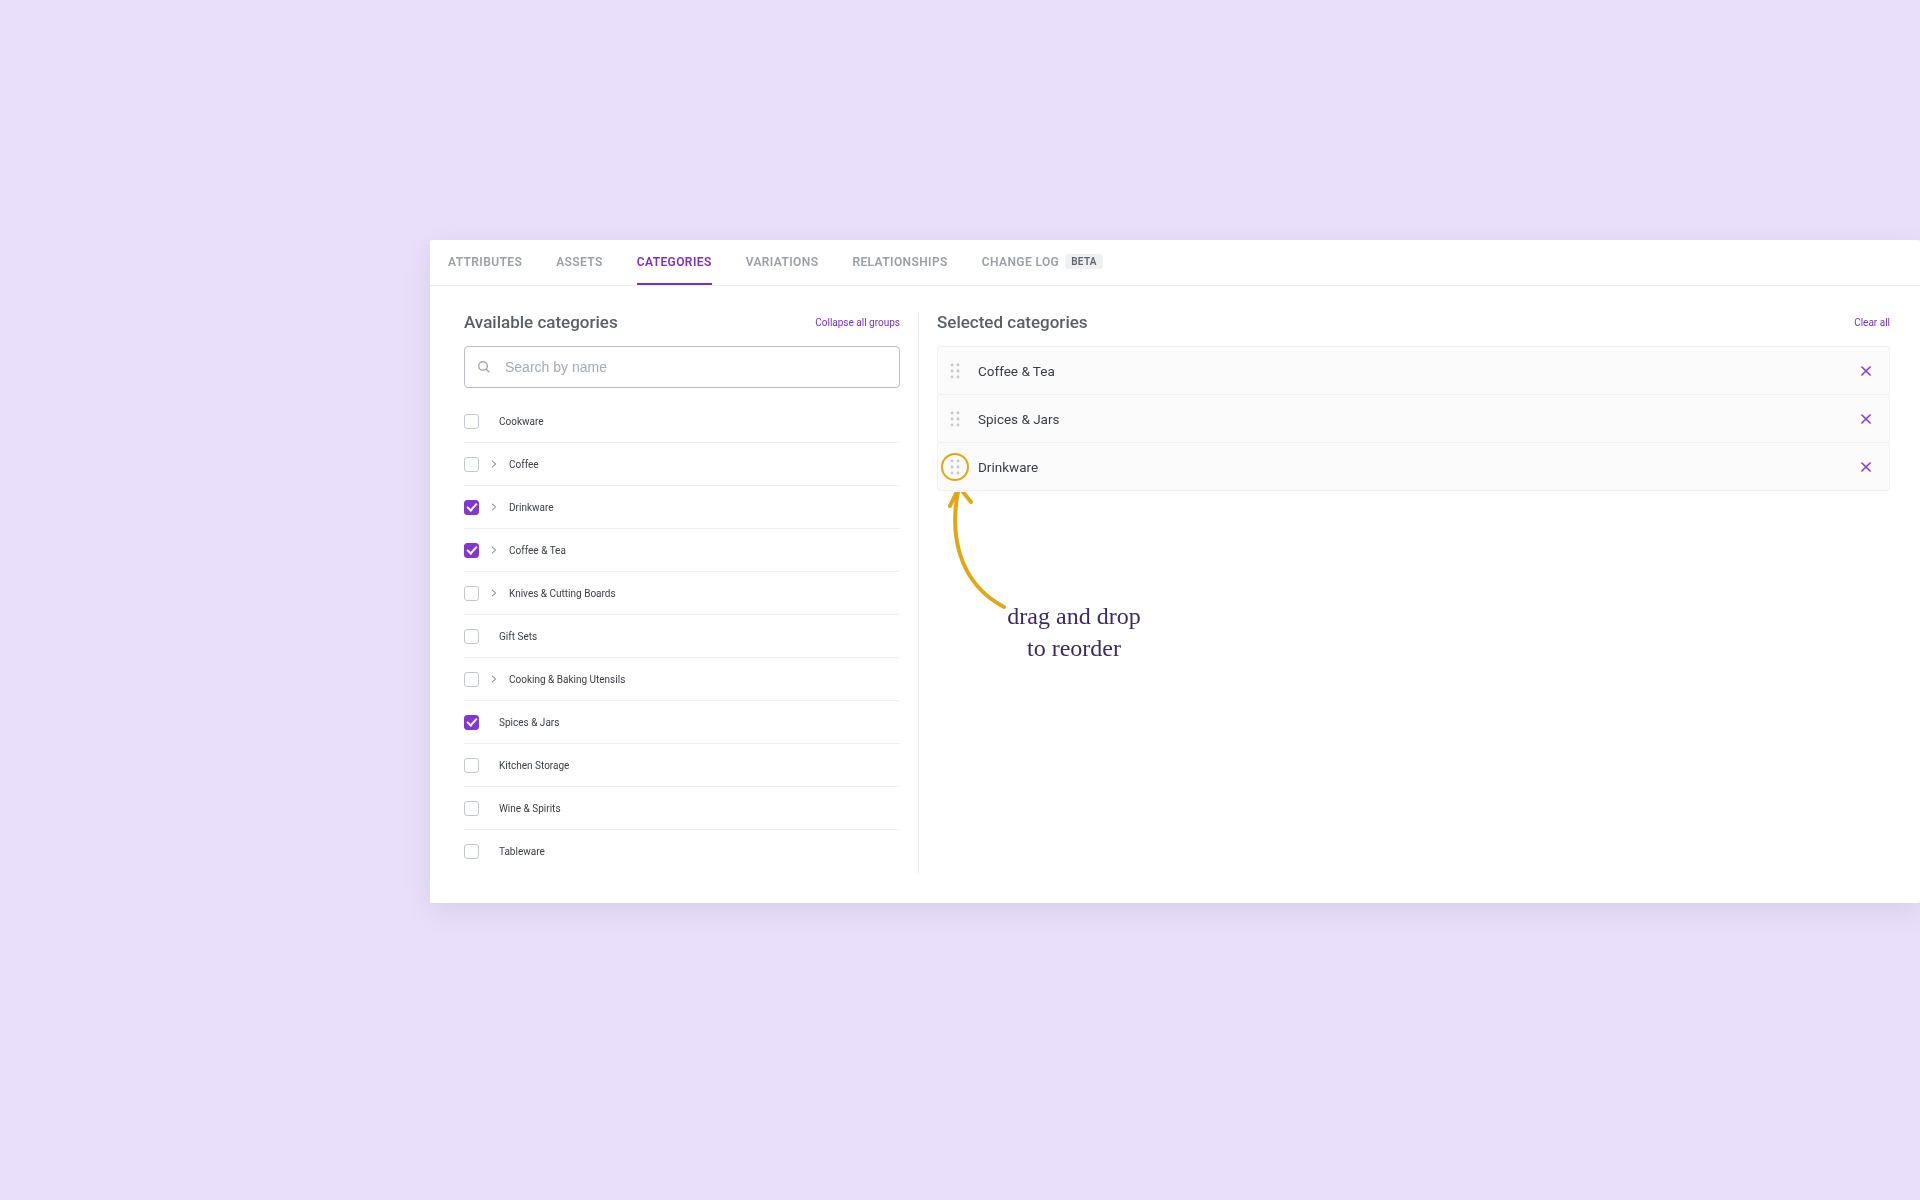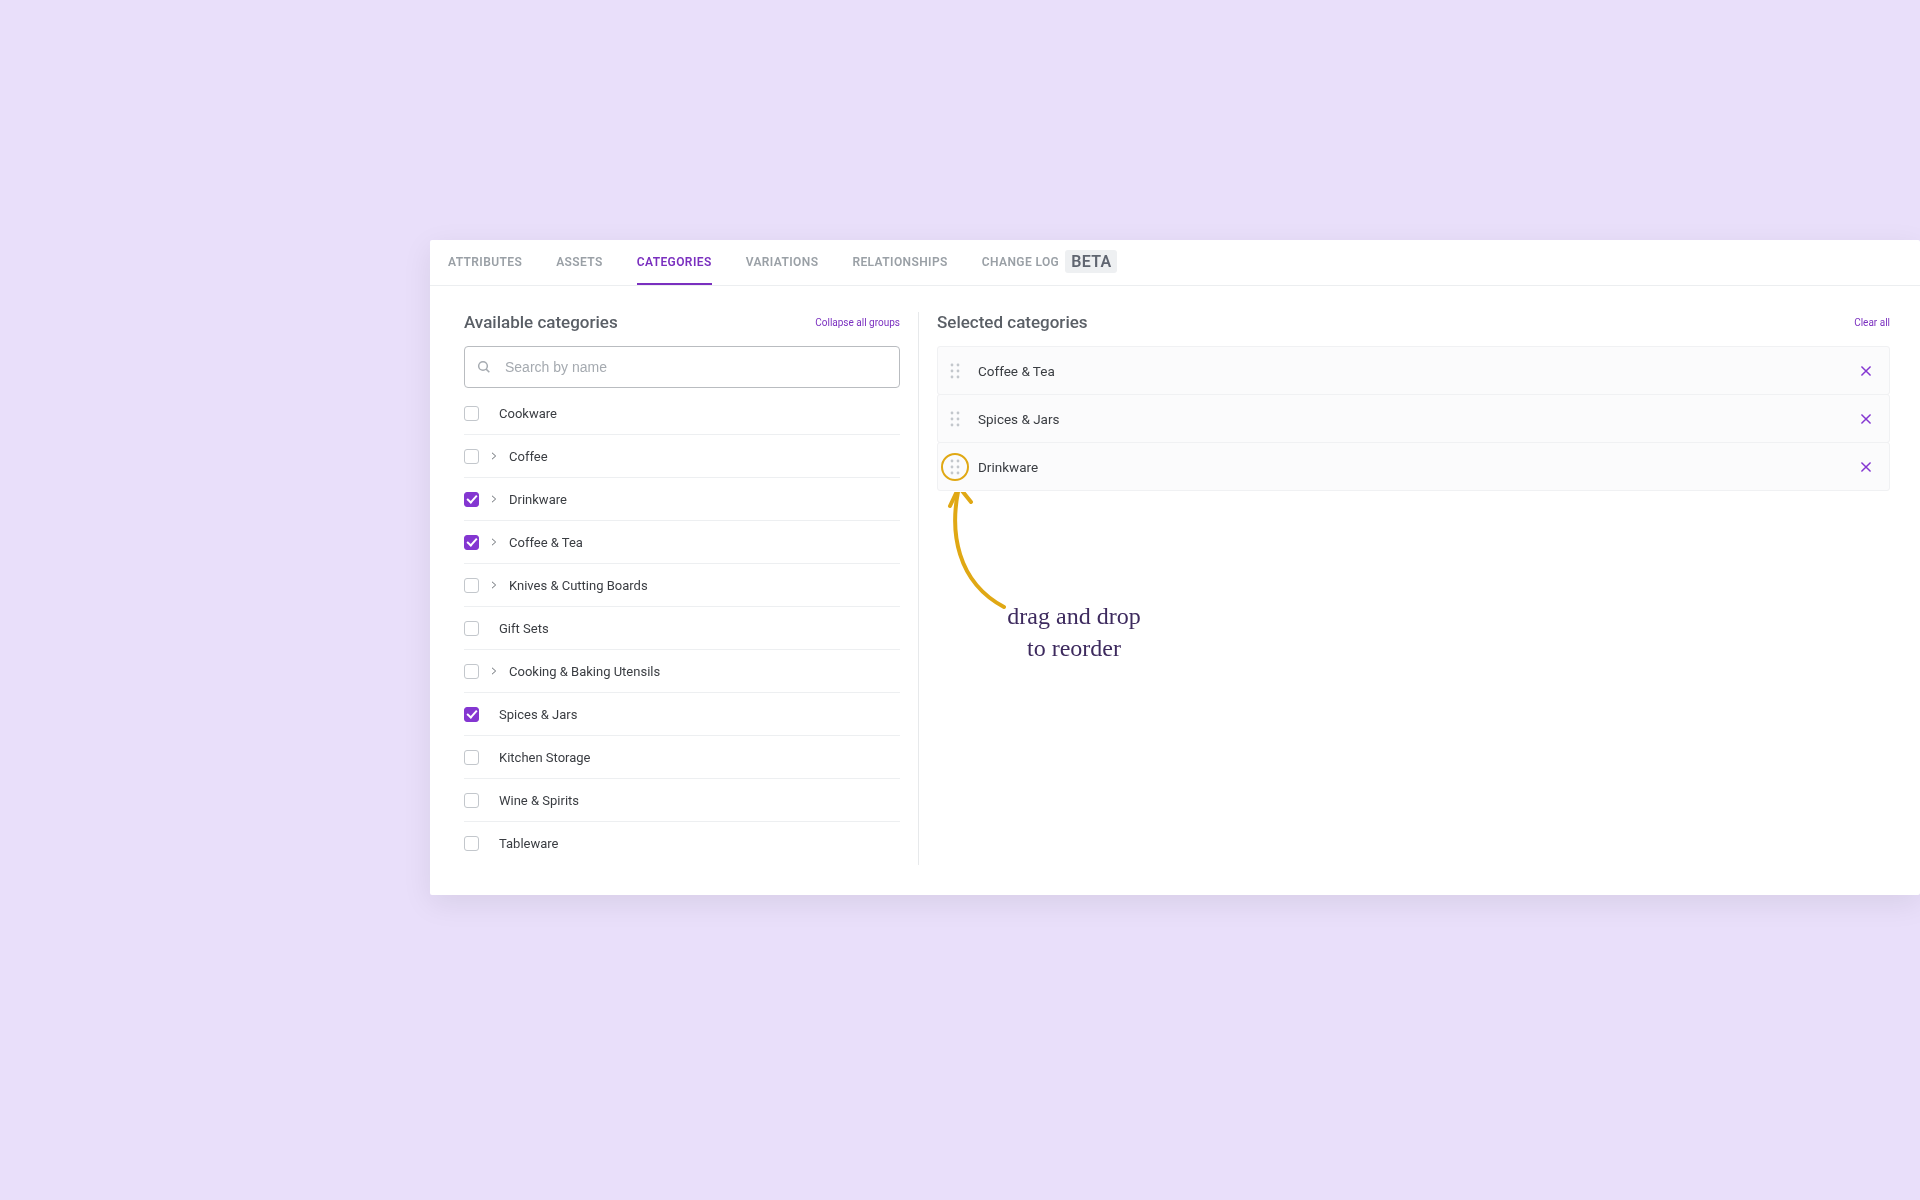--- a/index.html
+++ b/index.html
@@ -46,21 +46,21 @@
     cursor: pointer;
   }
   .tab.active {
     color: #7a2fbf;
     border-bottom-color: #7a2fbf;
   }
   .beta-badge {
     margin-left: 6px;
     background: #eef0f2;
     color: #5f6570;
-    font-size: 16px;
+    font-size: 10px;
     padding: 2px 6px;
     border-radius: 3px;
     font-weight: 600;
     letter-spacing: 0.3px;
   }
   
   .cols {
     display: flex;
     padding: 26px 30px 30px 34px;
   }
@@ -86,21 +86,21 @@
     font-weight: 500;
   }
   .col-link {
     font-size: 10px;
     color: #7a2fbf;
     cursor: pointer;
   }
   
   .search-wrap {
     position: relative;
-    margin-bottom: 4px;
+    margin-bottom: 12px;
   }
   .search-input {
     width: 100%;
     height: 42px;
     border: 1px solid #b9bcc0;
     border-radius: 4px;
     padding: 0 12px 0 40px;
     font-size: 14px;
     color: #333;
   }
@@ -115,21 +115,21 @@
     color: #a5aab0;
   }
   
   .cat-list { list-style: none; }
   .cat-row {
     display: flex;
     align-items: center;
     gap: 10px;
     height: 43px;
     border-bottom: 1px solid #edeff1;
-    font-size: 13px;
+    font-size: 10px;
     color: #3a3d42;
   }
   .cat-row:last-child { border-bottom: none; }
   .cbx {
     width: 15px;
     height: 15px;
     border: 1.5px solid #c3c7cc;
     border-radius: 3px;
     flex-shrink: 0;
     cursor: pointer;

